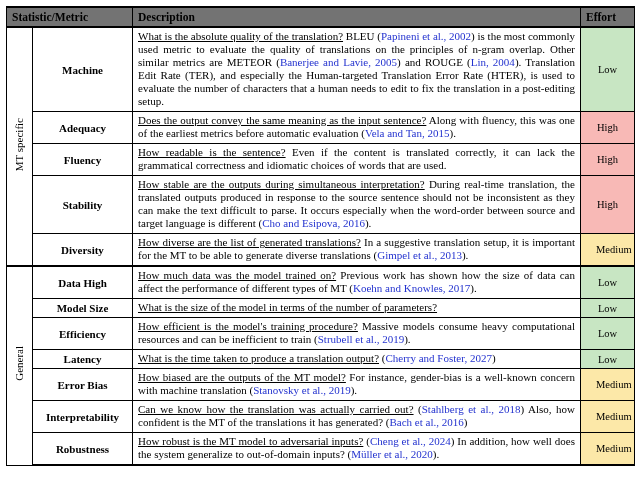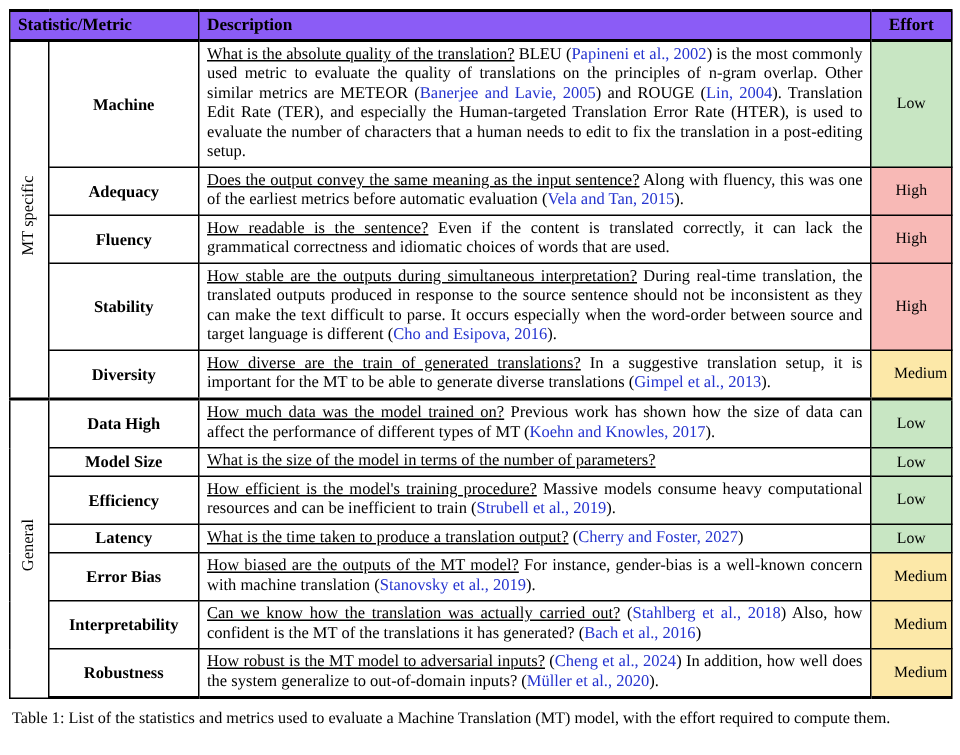--- a/index.html
+++ b/index.html
@@ -13,29 +13,29 @@
     border-collapse:collapse;
     width:628px;
     table-layout:fixed;
   }
   td,th{
     border:1px solid #000;
     vertical-align:middle;
     box-sizing:border-box;
   }
   thead th{
-    background:#8b5cf6;
+    background:#737373;
     font-size:11.5px;
     font-weight:bold;
     padding:3px 5px;
     border-top:2px solid #000;
     border-bottom:2px solid #000;
     text-align:left;
   }
-  thead th.center{text-align:center;}
+  thead th.center{text-align:left;}
   tbody tr:last-child td{border-bottom:2px solid #000;}
   tr.group-start > td{border-top:2px solid #000;}
   .group-cell{
     text-align:center;
     padding:0;
   }
   .vertical-text{
     writing-mode:vertical-rl;
     transform:rotate(180deg);
     font-size:11px;
@@ -105,21 +105,21 @@
           <td class="desc-cell"><span class="seg-q">How readable is the sentence?</span><span class="seg-n"> Even if the content is translated correctly, it can lack the grammatical correctness and idiomatic choices of words that are used.</span></td>
           <td class="effort-cell" style="background: rgb(248, 185, 182);">High</td>
         </tr>
         <tr>
           <td class="metric-cell">Stability</td>
           <td class="desc-cell"><span class="seg-q">How stable are the outputs during simultaneous interpretation?</span><span class="seg-n"> During real-time translation, the translated outputs produced in response to the source sentence should not be inconsistent as they can make the text difficult to parse. It occurs especially when the word-order between source and target language is different (</span><span class="seg-c">Cho and Esipova, 2016</span><span class="seg-n">).</span></td>
           <td class="effort-cell" style="background: rgb(248, 185, 182);">High</td>
         </tr>
         <tr>
           <td class="metric-cell">Diversity</td>
-          <td class="desc-cell"><span class="seg-q">How diverse are the train of generated translations?</span><span class="seg-n"> In a suggestive translation setup, it is important for the MT to be able to generate diverse translations (</span><span class="seg-c">Gimpel et al., 2013</span><span class="seg-n">).</span></td>
+          <td class="desc-cell"><span class="seg-q">How diverse are the list of generated translations?</span><span class="seg-n"> In a suggestive translation setup, it is important for the MT to be able to generate diverse translations (</span><span class="seg-c">Gimpel et al., 2013</span><span class="seg-n">).</span></td>
           <td class="effort-cell" style="background: rgb(252, 232, 168);">Medium</td>
         </tr>
         <tr class="group-start">
           <td class="group-cell" rowspan="7"><span class="vertical-text">General</span></td>
           <td class="metric-cell">Data High</td>
           <td class="desc-cell"><span class="seg-q">How much data was the model trained on?</span><span class="seg-n"> Previous work has shown how the size of data can affect the performance of different types of MT (</span><span class="seg-c">Koehn and Knowles, 2017</span><span class="seg-n">).</span></td>
           <td class="effort-cell" style="background: rgb(200, 230, 195);">Low</td>
         </tr>
         <tr>
           <td class="metric-cell">Model Size</td>
@@ -146,14 +146,13 @@
           <td class="desc-cell"><span class="seg-q">Can we know how the translation was actually carried out?</span><span class="seg-n"> (</span><span class="seg-c">Stahlberg et al., 2018</span><span class="seg-n">) Also, how confident is the MT of the translations it has generated? (</span><span class="seg-c">Bach et al., 2016</span><span class="seg-n">)</span></td>
           <td class="effort-cell" style="background: rgb(252, 232, 168);">Medium</td>
         </tr>
         <tr>
           <td class="metric-cell">Robustness</td>
           <td class="desc-cell"><span class="seg-q">How robust is the MT model to adversarial inputs?</span><span class="seg-n"> (</span><span class="seg-c">Cheng et al., 2024</span><span class="seg-n">) In addition, how well does the system generalize to out-of-domain inputs? (</span><span class="seg-c">Müller et al., 2020</span><span class="seg-n">).</span></td>
           <td class="effort-cell" style="background: rgb(252, 232, 168);">Medium</td>
         </tr>
       </tbody>
   </table>
-  <div class="caption">Table 1: List of the statistics and metrics used to evaluate a Machine Translation (MT) model, with the effort required to compute them.</div>
 </div>
 
 </body></html>

